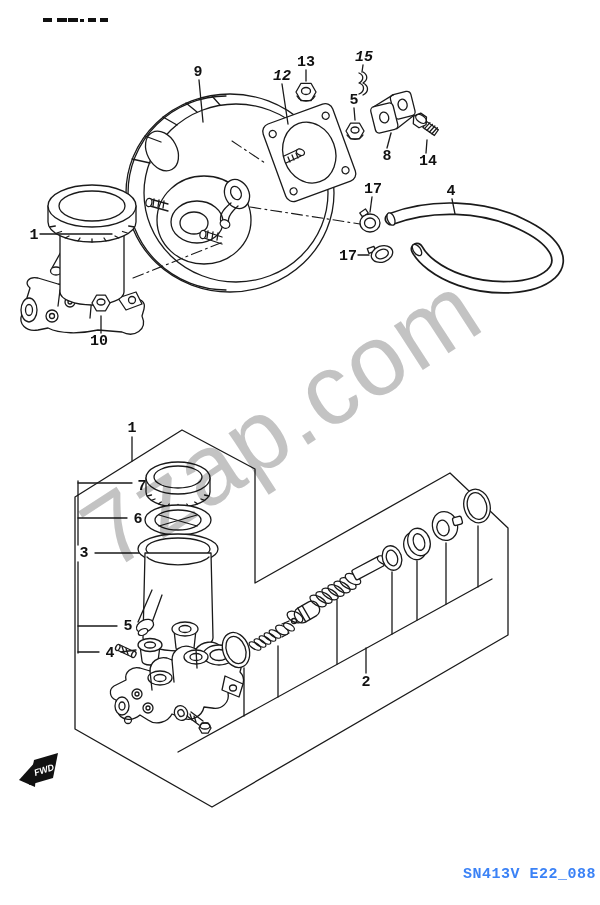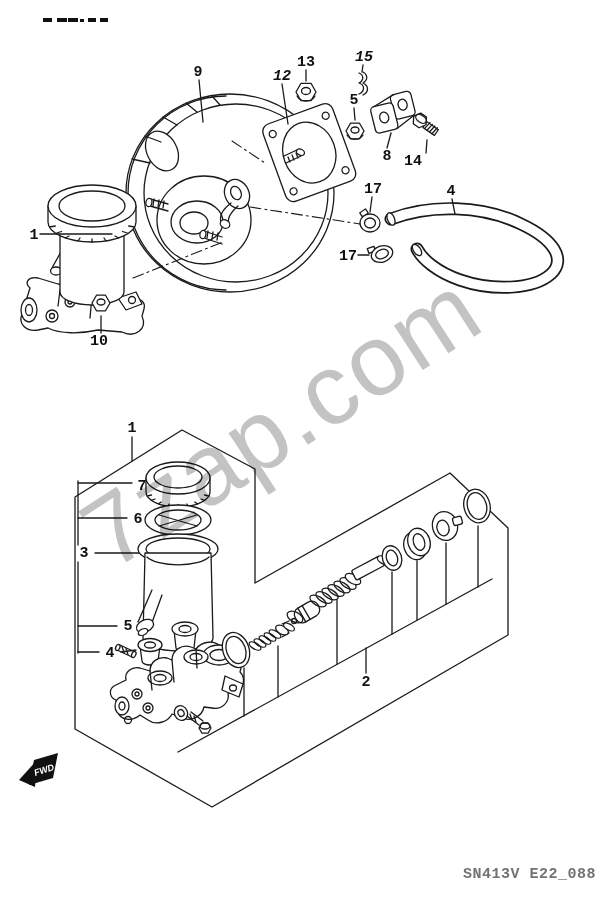--- a/index.html
+++ b/index.html
@@ -14,21 +14,21 @@
   #art .dash{stroke-dasharray:11 4 2 4;stroke-width:1.1;}
   #art .hoseblk{stroke:#1a1a1a;stroke-width:13;fill:none;}
   #art .hosewht{stroke:#fff;stroke-width:9.6;fill:none;}
   #art text{stroke:none;}
   .watermark{position:absolute;left:68px;top:505px;font:400 100px/0.9 "Liberation Sans",sans-serif;
       color:#bdbdbd;transform:rotate(-33deg);transform-origin:0 0;letter-spacing:2px;
       white-space:nowrap;mix-blend-mode:multiply;opacity:.9;}
   .callout{position:absolute;transform:translate(-50%,-50%);
       font:700 15px/1 "Liberation Mono",monospace;color:#111;}
   .drawing-code{position:absolute;left:463px;top:866px;
-      font:700 15px/1.2 "Liberation Mono",monospace;color:#737373;letter-spacing:.5px;}
+      font:700 15px/1.2 "Liberation Mono",monospace;color:#3b82f6;letter-spacing:.5px;}
   .fwd-text{font:italic 700 9px "Liberation Sans",sans-serif;fill:#fff;}
 </style>
 </head>
 <body>
 
 <div class="stage">
 
   <svg id="art" width="600" height="905" viewBox="0 0 600 905">
 
     <g>
@@ -367,21 +367,21 @@
   <div class="watermark">7zap.com</div>
 
   <div>
       <span class="callout" style="left: 34px; top: 235px;">1</span>
       <span class="callout" style="left: 198px; top: 72px;">9</span>
       <span class="callout" style="left: 306px; top: 62px;">13</span>
       <span class="callout" style="left: 282px; top: 76px; font-style: italic;">12</span>
       <span class="callout" style="left: 364px; top: 57px; font-style: italic;">15</span>
       <span class="callout" style="left: 354px; top: 100px;">5</span>
       <span class="callout" style="left: 387px; top: 156px;">8</span>
-      <span class="callout" style="left: 413px; top: 161px;">14</span>
+      <span class="callout" style="left: 428px; top: 161px;">14</span>
       <span class="callout" style="left: 373px; top: 189px;">17</span>
       <span class="callout" style="left: 451px; top: 191px;">4</span>
       <span class="callout" style="left: 348px; top: 256px;">17</span>
       <span class="callout" style="left: 99px; top: 341px;">10</span>
       <span class="callout" style="left: 132px; top: 428px;">1</span>
       <span class="callout" style="left: 142px; top: 486px;">7</span>
       <span class="callout" style="left: 138px; top: 519px;">6</span>
       <span class="callout" style="left: 84px; top: 553px;">3</span>
       <span class="callout" style="left: 128px; top: 626px;">5</span>
       <span class="callout" style="left: 110px; top: 653px;">4</span>

